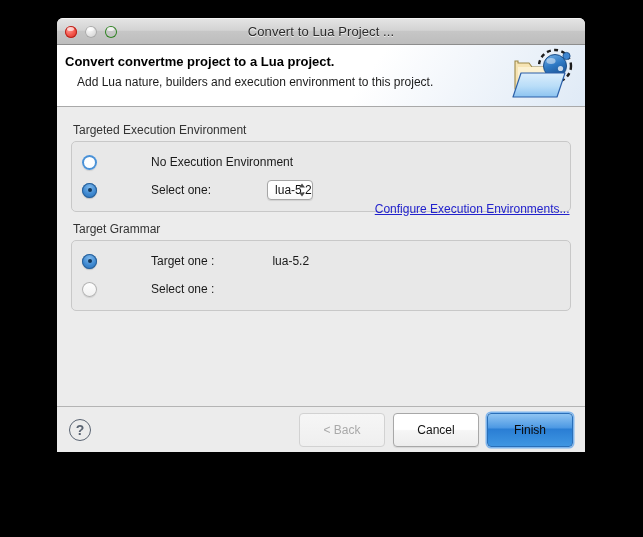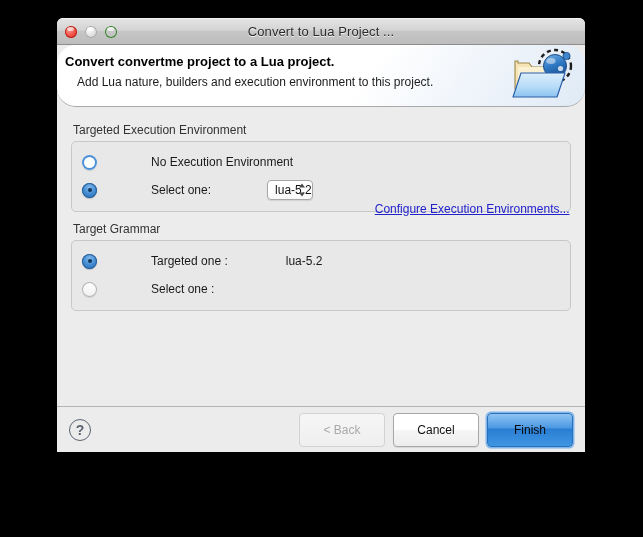--- a/index.html
+++ b/index.html
@@ -96,21 +96,20 @@
   }
 
   
   #banner {
     flex: 0 0 62px;
     position: relative;
     background: linear-gradient(125deg, #ffffff 0%, #ffffff 58%, #f2f6fb 75%, #dfeaf6 100%);
     border-bottom: 1px solid #a9a9a9;
     padding: 9px 0 0 8px;
     box-sizing: border-box;
-    border-radius: 19px;
   }
   #banner-title {
     font-size: 13px;
     font-weight: bold;
     color: #000000;
     margin: 0 0 6px 0;
   }
   #banner-subtitle {
     font-size: 12px;
     color: #1c1c1c;
@@ -404,21 +403,21 @@
 
         </div>
       </div>
 
       <div class="group">
         <div class="group-label">Target Grammar</div>
         <div class="group-box">
 
           <div class="row">
             <span class="radio on"></span>
-            <span class="radio-label">Targeted one :</span>
+            <span class="radio-label">Target one :</span>
             <span class="value-text">lua-5.2</span>
           </div>
 
           <div class="row">
             <span class="radio off-gray"></span>
             <span class="radio-label">Select one :</span>
           </div>
 
         </div>
       </div>

